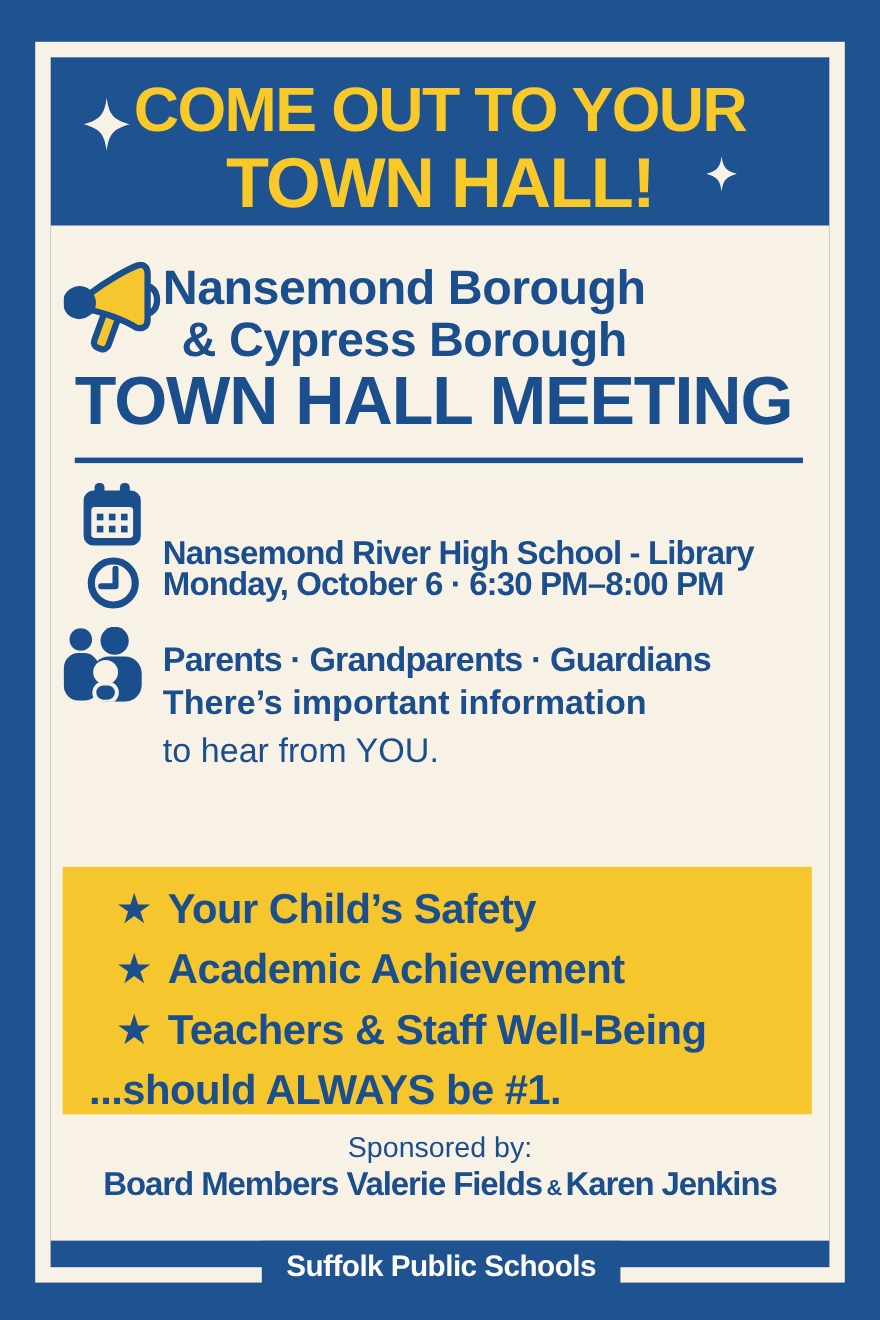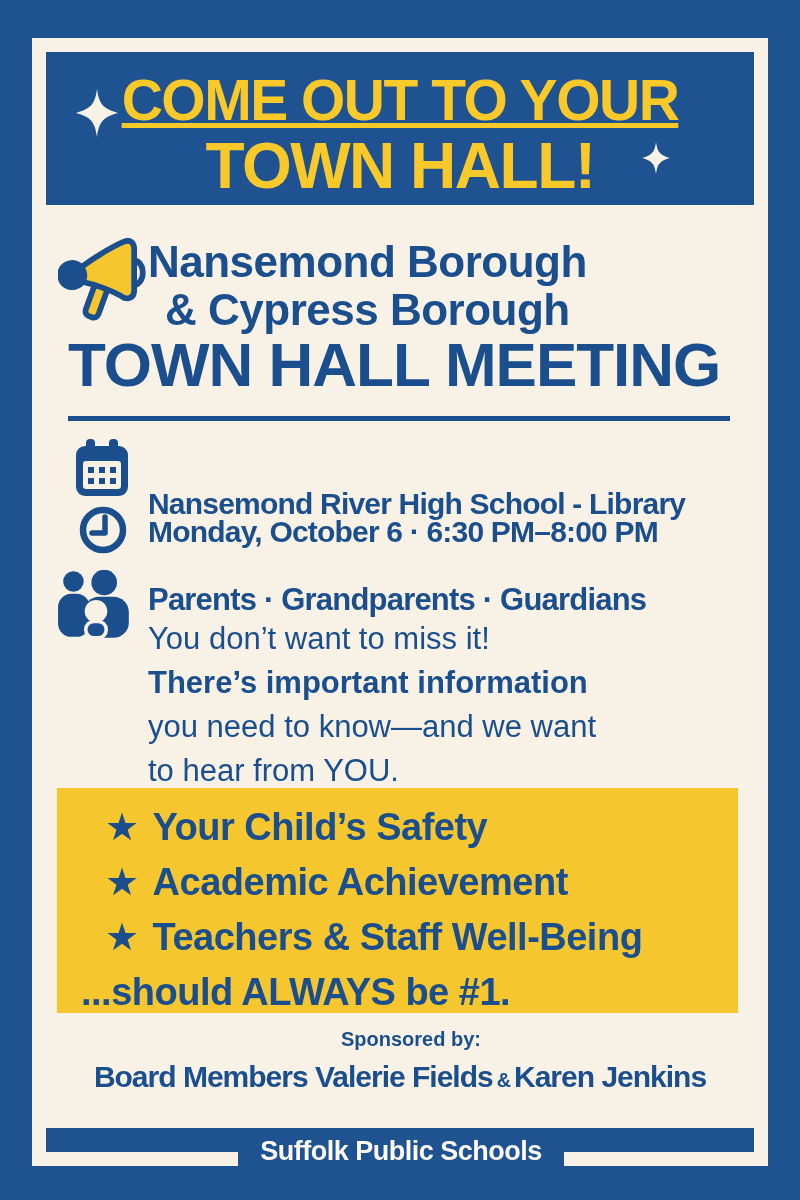--- a/index.html
+++ b/index.html
@@ -9,21 +9,21 @@
     --blue:#1F5290; --text_blue:#1A4E8C; --yellow:#F9C829;
     --box_yellow:#F6C62E; --cream:#F8F2E6; --footer_white:#FCFAF3;
   }
   .poster{position:relative;width:800px;height:1200px;background:var(--blue);overflow:hidden;}
   .panel{position:absolute;left:46px;top:52px;width:708px;height:1076px;background:var(--cream);}
   .band{position:absolute;left:0;top:1128px;width:800px;height:72px;background:var(--blue);z-index:2;}
   .frame{position:absolute;left:32px;top:38px;width:736px;height:1128px;
          border:14px solid var(--cream);box-sizing:border-box;z-index:5;pointer-events:none;}
   .header-box{position:absolute;left:46px;top:52px;width:708px;height:153px;background:var(--blue);z-index:1;}
   .h1a,.h1b{position:absolute;left:0;width:100%;text-align:center;color:var(--yellow);font-weight:bold;white-space:nowrap;}
-  .h1a{top:20px;font-size:57px;letter-spacing:-1.5px;line-height:1;text-decoration:underline;}
+  .h1a{top:20px;font-size:57px;letter-spacing:-1.5px;line-height:1;}
   .h1b{top:82px;font-size:64px;letter-spacing:-1.5px;line-height:1;}
   .sparkle-l{position:absolute;left:30px;top:36px;width:42px;height:50px;}
   .sparkle-r{position:absolute;left:596px;top:90px;width:28px;height:32px;}
   .megaphone{position:absolute;left:58px;top:238px;width:96px;height:86px;z-index:1;}
   .boroughs{position:absolute;left:148px;top:238px;color:var(--text_blue);font-weight:bold;
             font-size:44px;line-height:48px;letter-spacing:-0.5px;white-space:nowrap;z-index:1;text-align:center;}
   .main-title{position:absolute;left:68px;top:332px;color:var(--text_blue);font-weight:bold;
               font-size:62px;line-height:66px;letter-spacing:-1px;white-space:nowrap;z-index:1;}
   .divider{position:absolute;left:68px;top:416px;width:662px;height:5px;background:var(--text_blue);z-index:1;}
   .icon{position:absolute;z-index:1;}
@@ -37,22 +37,22 @@
   .row-audience{top:582px;font-size:31px;}
   .pitch{position:absolute;left:148px;top:617px;color:var(--text_blue);font-size:31px;
          line-height:44px;white-space:nowrap;z-index:1;}
   .pitch .bold-line{font-weight:bold;}
   .topics-box{position:absolute;left:57px;top:788px;width:681px;height:225px;background:var(--box_yellow);
               z-index:1;box-sizing:border-box;padding:12px 0 0 48px;}
   .topic-line{color:var(--text_blue);font-weight:bold;font-size:38px;line-height:55px;
               letter-spacing:-0.5px;white-space:nowrap;}
   .topic-star{display:inline-block;margin-right:14px;}
   .topic-tagline{margin-left:-24px;}
-  .sponsor-label{position:absolute;left:57px;top:1028px;width:708px;text-align:center;
-                 color:var(--text_blue);font-weight:bold;font-size:20px;z-index:1;}
+  .sponsor-label{position:absolute;left:46px;top:1028px;width:708px;text-align:center;
+                 color:var(--text_blue);font-weight:normal;font-size:26px;z-index:1;}
   .sponsor-names{position:absolute;left:46px;top:1060px;width:708px;text-align:center;
                  color:var(--text_blue);font-weight:bold;font-size:30px;letter-spacing:-1px;
                  white-space:nowrap;z-index:1;}
   .sponsor-names .amp{font-size:0.66em;padding:0 4px;}
   .footer-plate{position:absolute;left:238px;top:1128px;width:326px;height:58px;background:var(--blue);
                 z-index:6;text-align:center;box-sizing:border-box;padding-top:8px;}
   .footer-text{color:var(--footer_white);font-weight:bold;font-size:27px;letter-spacing:-0.5px;white-space:nowrap;}
 </style>
 </head>
 <body style="--blue: #1F5290; --text_blue: #1A4E8C; --yellow: #F9C829; --box_yellow: #F6C62E; --cream: #F8F2E6; --footer_white: #FCFAF3;">
@@ -115,23 +115,21 @@
     <circle cx="17" cy="11" r="10" fill="#1A4E8C"></circle>
     <circle cx="47" cy="12" r="12.5" fill="#1A4E8C"></circle>
     <rect x="2" y="23" width="31" height="42" rx="13" fill="#1A4E8C"></rect>
     <rect x="27" y="26" width="44" height="40" rx="15" fill="#1A4E8C"></rect>
     <circle cx="39" cy="40" r="11" fill="#F8F2E6"></circle>
     <rect x="29" y="50" width="20" height="16" rx="8" fill="#1A4E8C" stroke="#F8F2E6" stroke-width="3.5"></rect>
   </svg>
   <div class="row-text row-audience">Parents · Grandparents · Guardians</div>
 
   <div class="pitch">
-    <div>You don’t want to miss it!</div>
     <div class="bold-line">There’s important information</div>
-    <div>you need to know—and we want</div>
     <div>to hear from YOU.</div>
   </div>
 
   <div class="topics-box">
     <div class="topic-line">
       <span class="topic-star">★</span><span>Your Child’s Safety</span>
     </div>
     <div class="topic-line">
       <span class="topic-star">★</span><span>Academic Achievement</span>
     </div>

